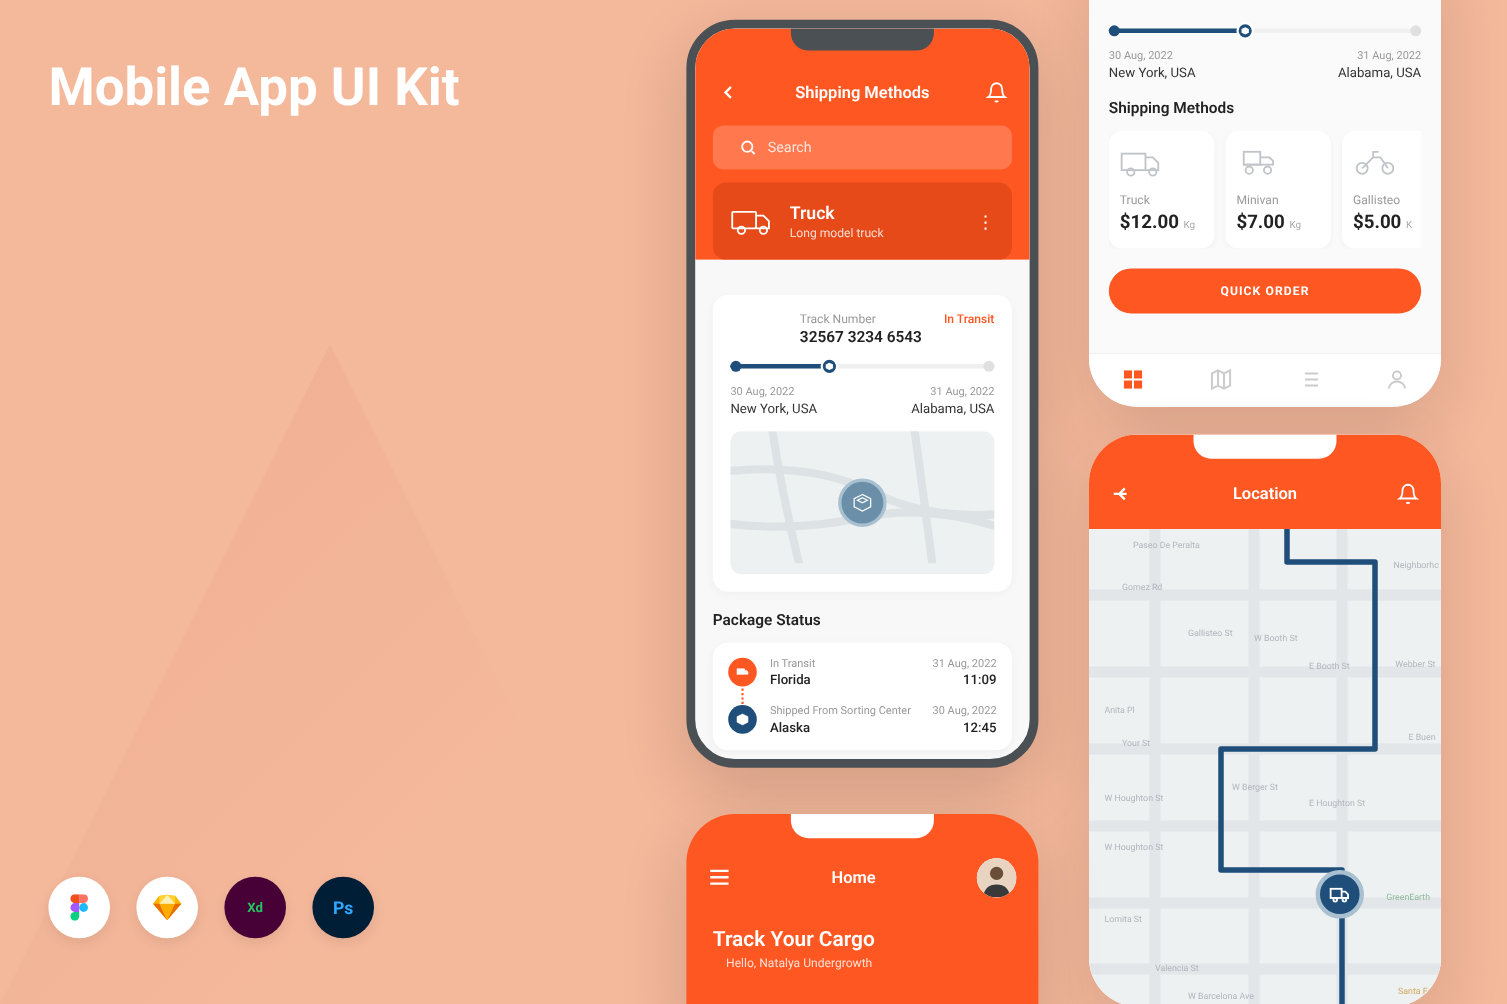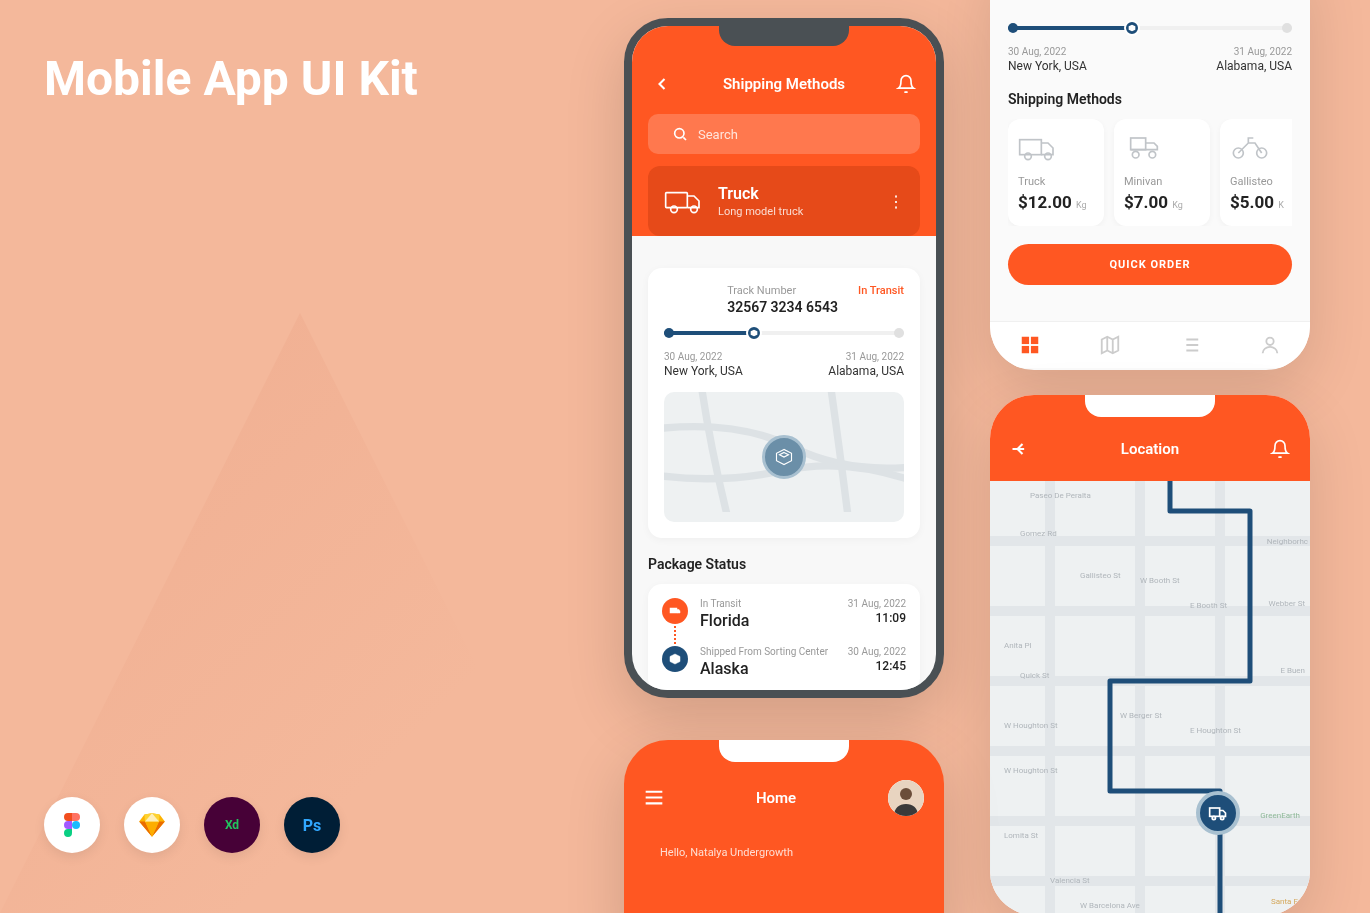--- a/index.html
+++ b/index.html
@@ -66,21 +66,21 @@
 
 .status-card { background: #fff; border-radius: 14px; padding: 14px; box-shadow: 0 2px 8px rgba(0,0,0,0.04); }
 .status-row { display: flex; align-items: flex-start; gap: 12px; position: relative; }
 .status-row + .status-row { margin-top: 16px; }
 .status-icon { width: 26px; height: 26px; border-radius: 50%; display: flex; align-items: center; justify-content: center; flex-shrink: 0; }
 .status-icon.orange { background: #FF5722; }
 .status-icon.blue { background: #1e4e79; }
 .status-icon svg { width: 12px; height: 12px; fill: #fff; stroke: #fff; }
 .status-mid { flex: 1; }
 .status-t1 { font-size: 10px; color: #999; }
-.status-t2 { font-size: 16px; color: #222; font-weight: 500; margin-top: 2px; }
+.status-t2 { font-size: 12px; color: #222; font-weight: 500; margin-top: 2px; }
 .status-right { text-align: right; }
 .status-d { font-size: 10px; color: #999; }
 .status-time { font-size: 12px; color: #222; font-weight: 500; margin-top: 2px; }
 .status-connector { position: absolute; left: 12px; top: 28px; width: 2px; height: 18px; border-left: 2px dotted #FF5722; }
 
 
 .phone2 { position: absolute; top: -40px; left: 990px; width: 320px; height: 410px; background: #fafafa; border-radius: 0 0 44px 44px; box-shadow: 0 20px 60px rgba(0,0,0,0.12); overflow: hidden; }
 .phone2 .content { padding: 18px; }
 .phone2 .progress-line { margin: 48px 0 16px; }
 .phone2 .progress-fill { width: 42%; }
@@ -372,27 +372,27 @@
           <path d="M-20 340 L340 340"></path>
           <path d="M-20 400 L340 400"></path>
         <path d="M60 -20 L60 460"></path>
           <path d="M150 -20 L150 460"></path>
           <path d="M230 -20 L230 460"></path>
       </g>
       <path d="M180 0 L180 30 L260 30 L260 200 L120 200 L120 310 L230 310 L230 450" stroke="#1e4e79" stroke-width="5" fill="none" stroke-linejoin="round"></path>
     </svg>
     <span class="street-label" style="top:10px;left:40px">Paseo De Peralta</span>
     <span class="street-label" style="top:48px;left:30px">Gomez Rd</span>
-    <span class="street-label" style="top:56px;right:2px">Neighborhc</span>
+    <span class="street-label" style="top:28px;right:2px">Neighborhc</span>
     <span class="street-label" style="top:90px;left:90px">Gallisteo St</span>
     <span class="street-label" style="top:95px;left:150px">W Booth St</span>
     <span class="street-label" style="top:120px;left:200px">E Booth St</span>
     <span class="street-label" style="top:118px;right:5px">Webber St</span>
     <span class="street-label" style="top:160px;left:14px">Anita Pl</span>
-    <span class="street-label" style="top:190px;left:30px">Quick St</span>
+    <span class="street-label" style="top:190px;left:30px">Your St</span>
     <span class="street-label" style="top:185px;right:5px">E Buen</span>
     <span class="street-label" style="top:240px;left:14px">W Houghton St</span>
     <span class="street-label" style="top:230px;left:130px">W Berger St</span>
     <span class="street-label" style="top:245px;left:200px">E Houghton St</span>
     <span class="street-label" style="top:285px;left:14px">W Houghton St</span>
     <span class="street-label" style="top:330px;right:10px;color:#8fb999">GreenEarth</span>
     <span class="street-label" style="top:350px;left:14px">Lomita St</span>
     <span class="street-label" style="top:395px;left:60px">Valencia St</span>
     <span class="street-label" style="top:420px;left:90px">W Barcelona Ave</span>
     <span class="street-label" style="top:416px;right:8px;color:#d4a85c">Santa Fe</span>
@@ -416,15 +416,16 @@
     <span class="header-title">Home</span>
     <span class="avatar">
       <svg viewBox="0 0 36 36">
           <circle cx="18" cy="18" r="18" fill="#e8d4c0"></circle>
           <circle cx="18" cy="14" r="6" fill="#6b4e3a"></circle>
           <path d="M6 36c0-8 5-12 12-12s12 4 12 12" fill="#3a3a3a"></path>
         </svg>
     </span>
   </div>
   <div class="home-content">
+    <div class="home-title">Track Your Cargo</div>
     <div class="home-sub">Hello, Natalya Undergrowth</div>
   </div>
 </div>
 
 </body></html>

